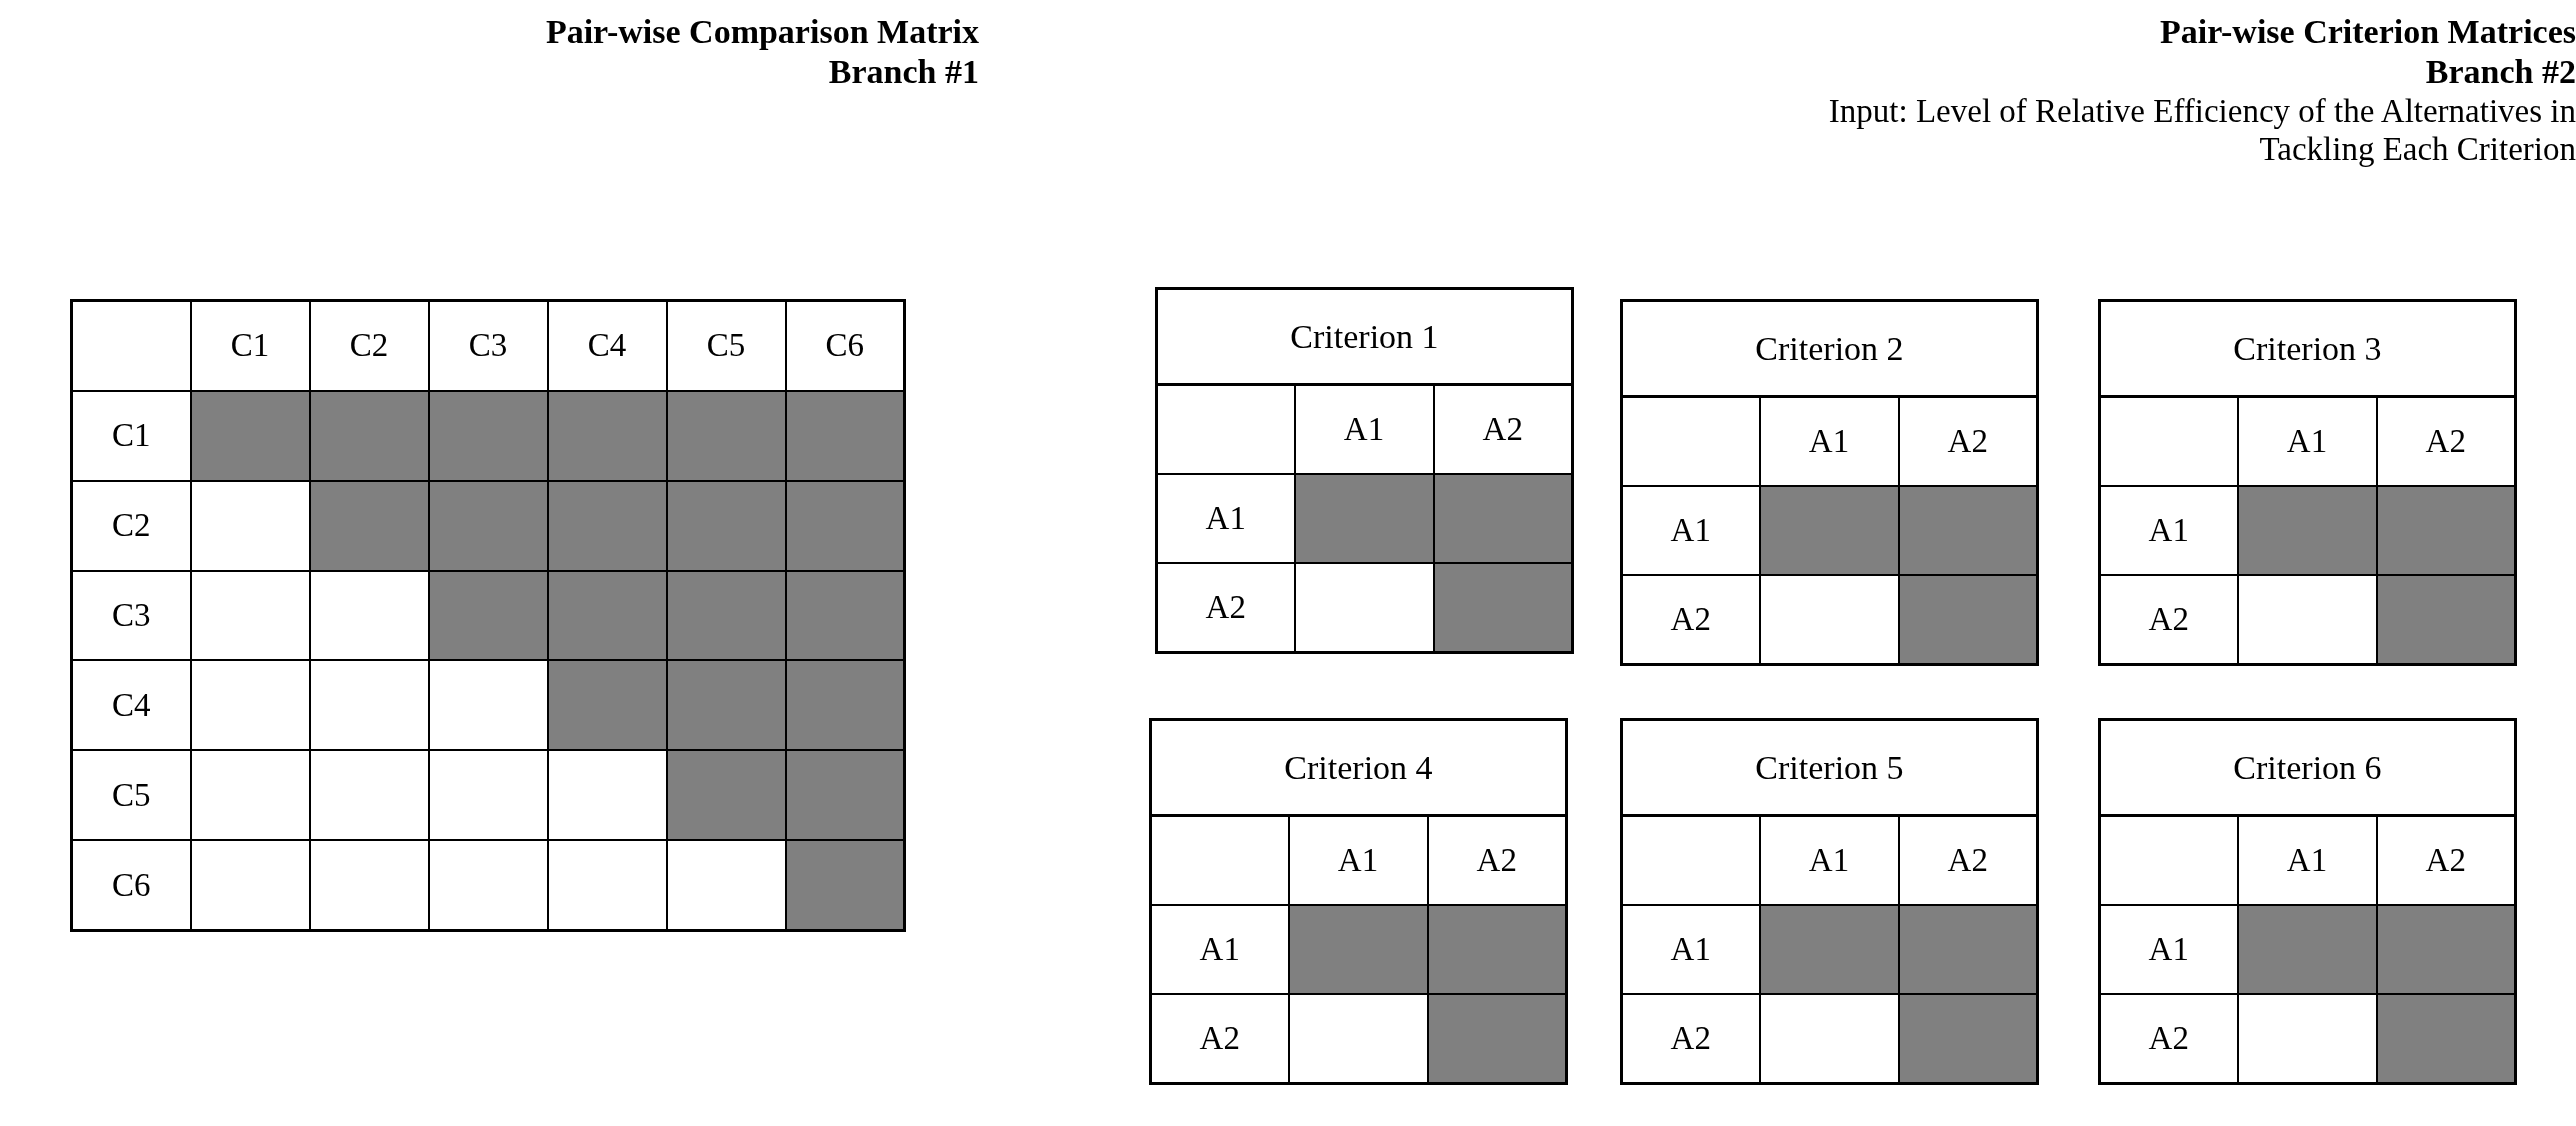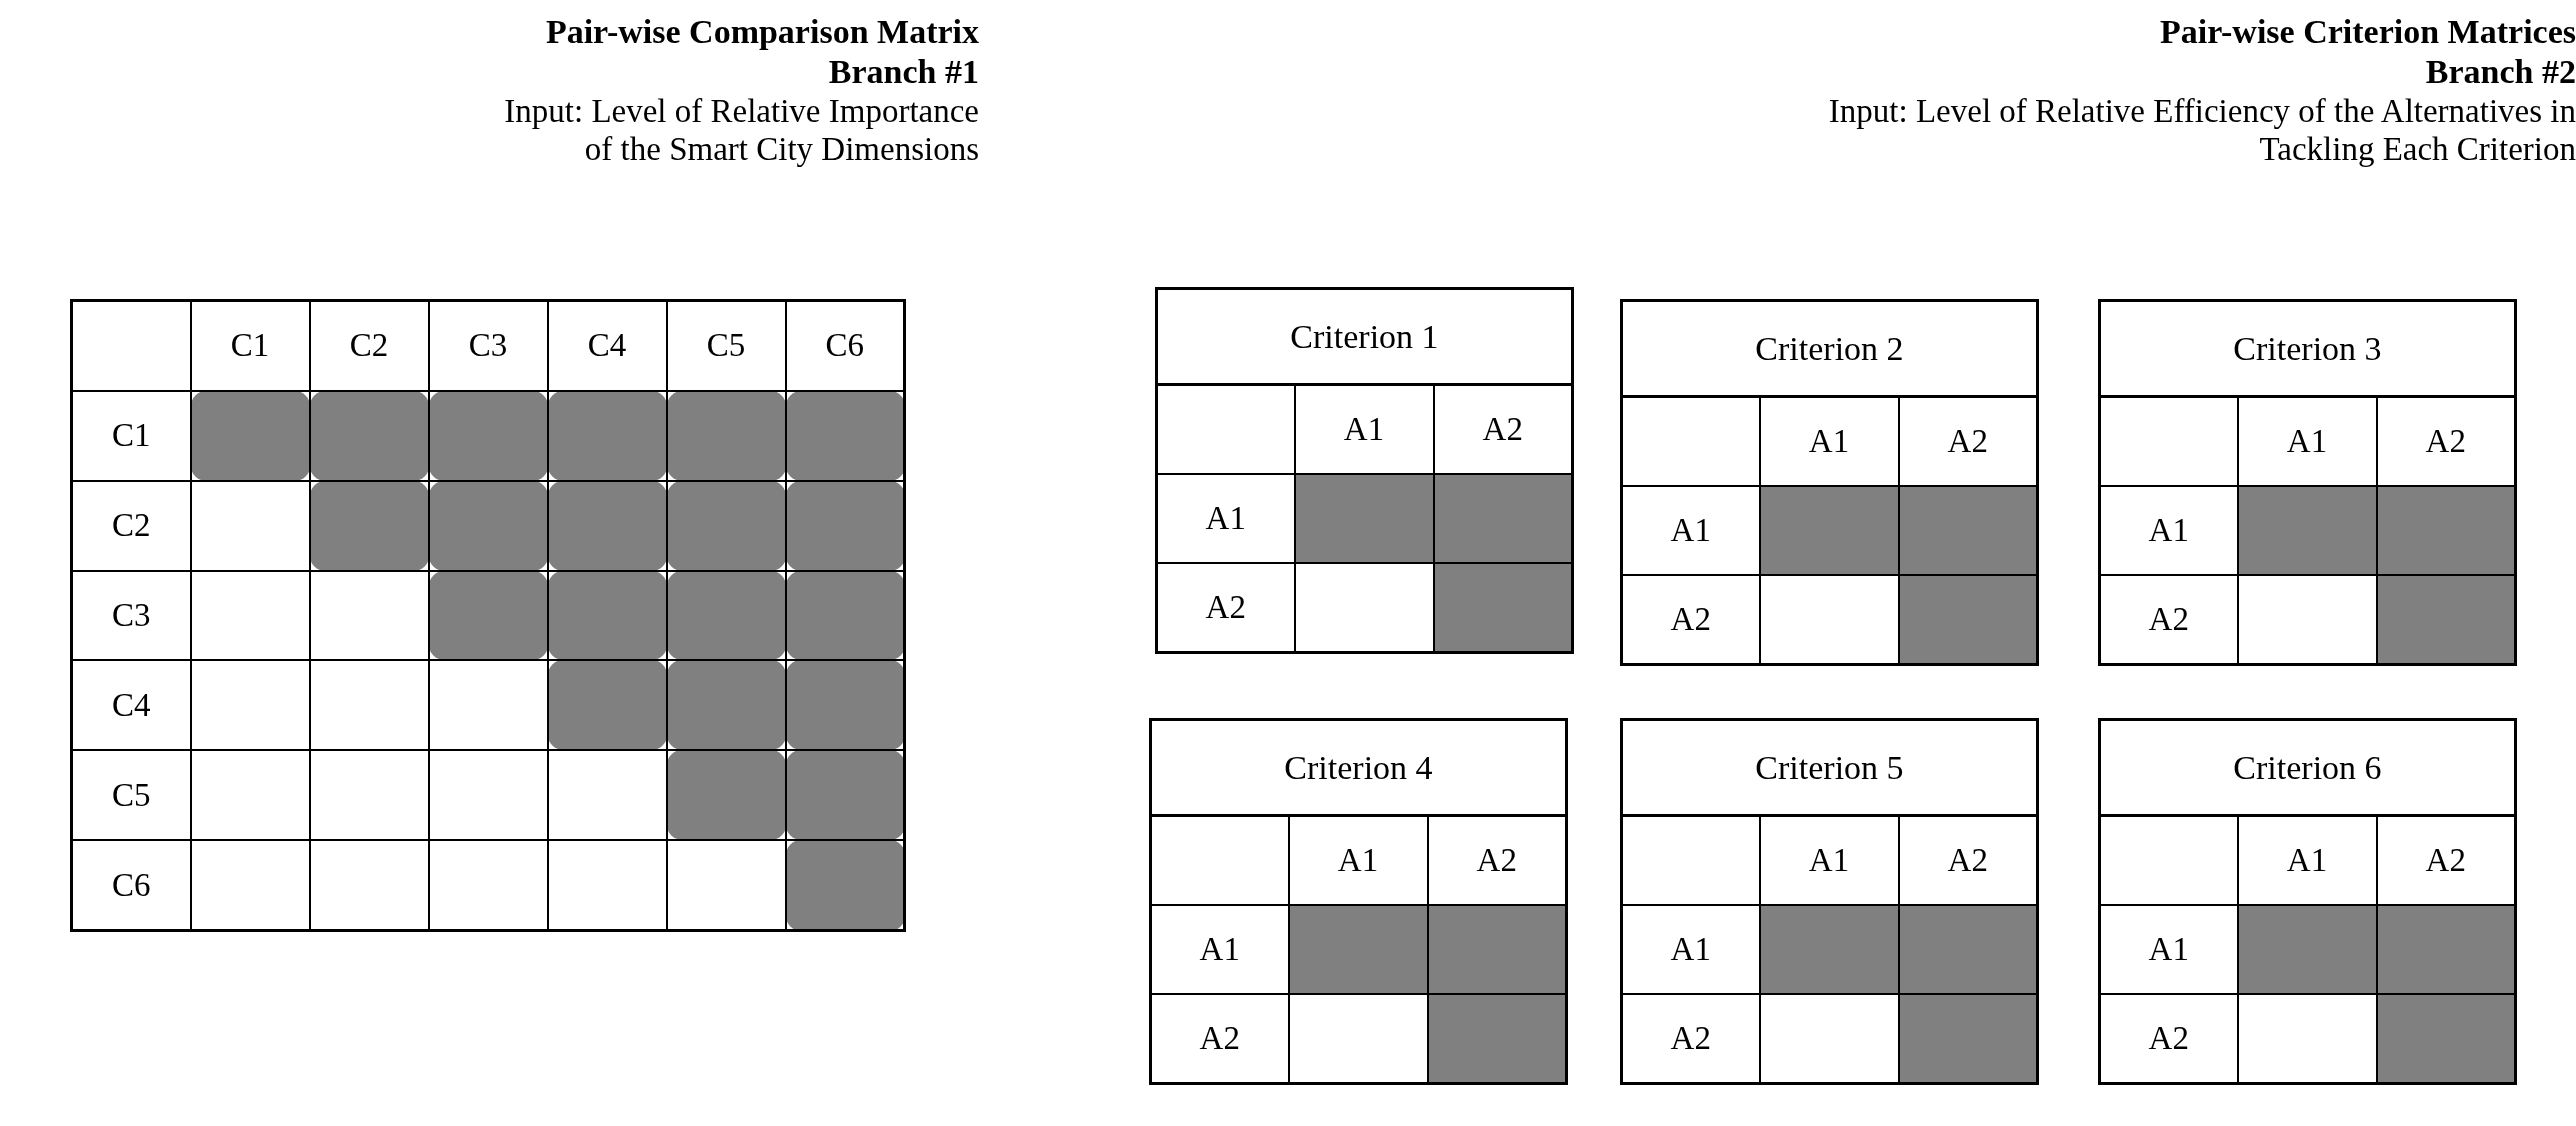--- a/index.html
+++ b/index.html
@@ -39,21 +39,21 @@
   }
   table.matrix td.gray{background:#808080;}
   table.matrix td.blank{}
 
   
   #branch1-matrix{
     left:70px;top:299px;
     width:836px;height:633px;
     border:3.7px solid #000;
   }
-  #branch1-matrix td{height:87px;border-radius:15px;}
+  #branch1-matrix td{height:87px;}
   #branch1-matrix col{width:119px;}
 
   
   table.crit{
     border:3.7px solid #000;
     width:417px;height:365px;
   }
   table.crit td{height:87px;font-size:33px;}
   table.crit td.title{
     height:93px;font-size:34px;border-bottom:3px solid #000;
@@ -70,24 +70,20 @@
   #crit-6{left:2098px;top:718px;}
 </style>
 </head>
 <body>
 
 <div class="page">
 
   <div class="hdr" id="branch1-heading">
     <div class="t1">Pair-wise Comparison Matrix</div>
     <div class="t2">Branch #1</div>
-    <div class="sub">
-      <div>Input: Level of Relative Importance</div>
-      <div>of the Smart City Dimensions</div>
-    </div>
   </div>
 
   <table class="matrix" id="branch1-matrix">
     <colgroup>
       <col>
         <col>
         <col>
         <col>
         <col>
         <col>

